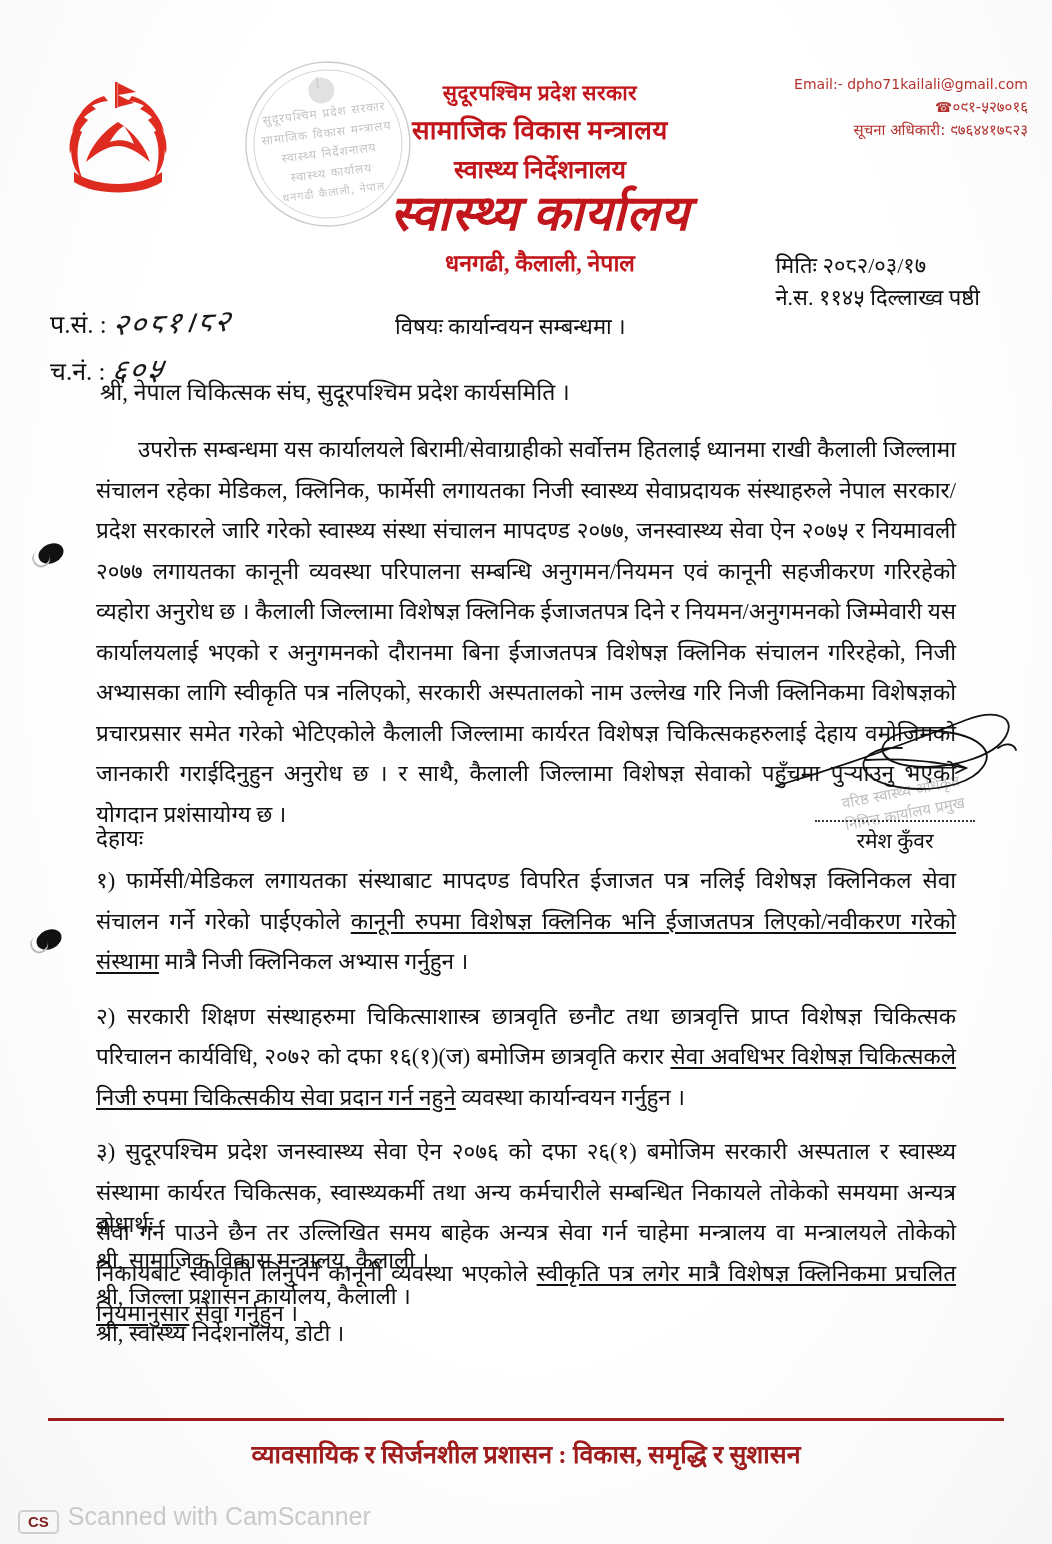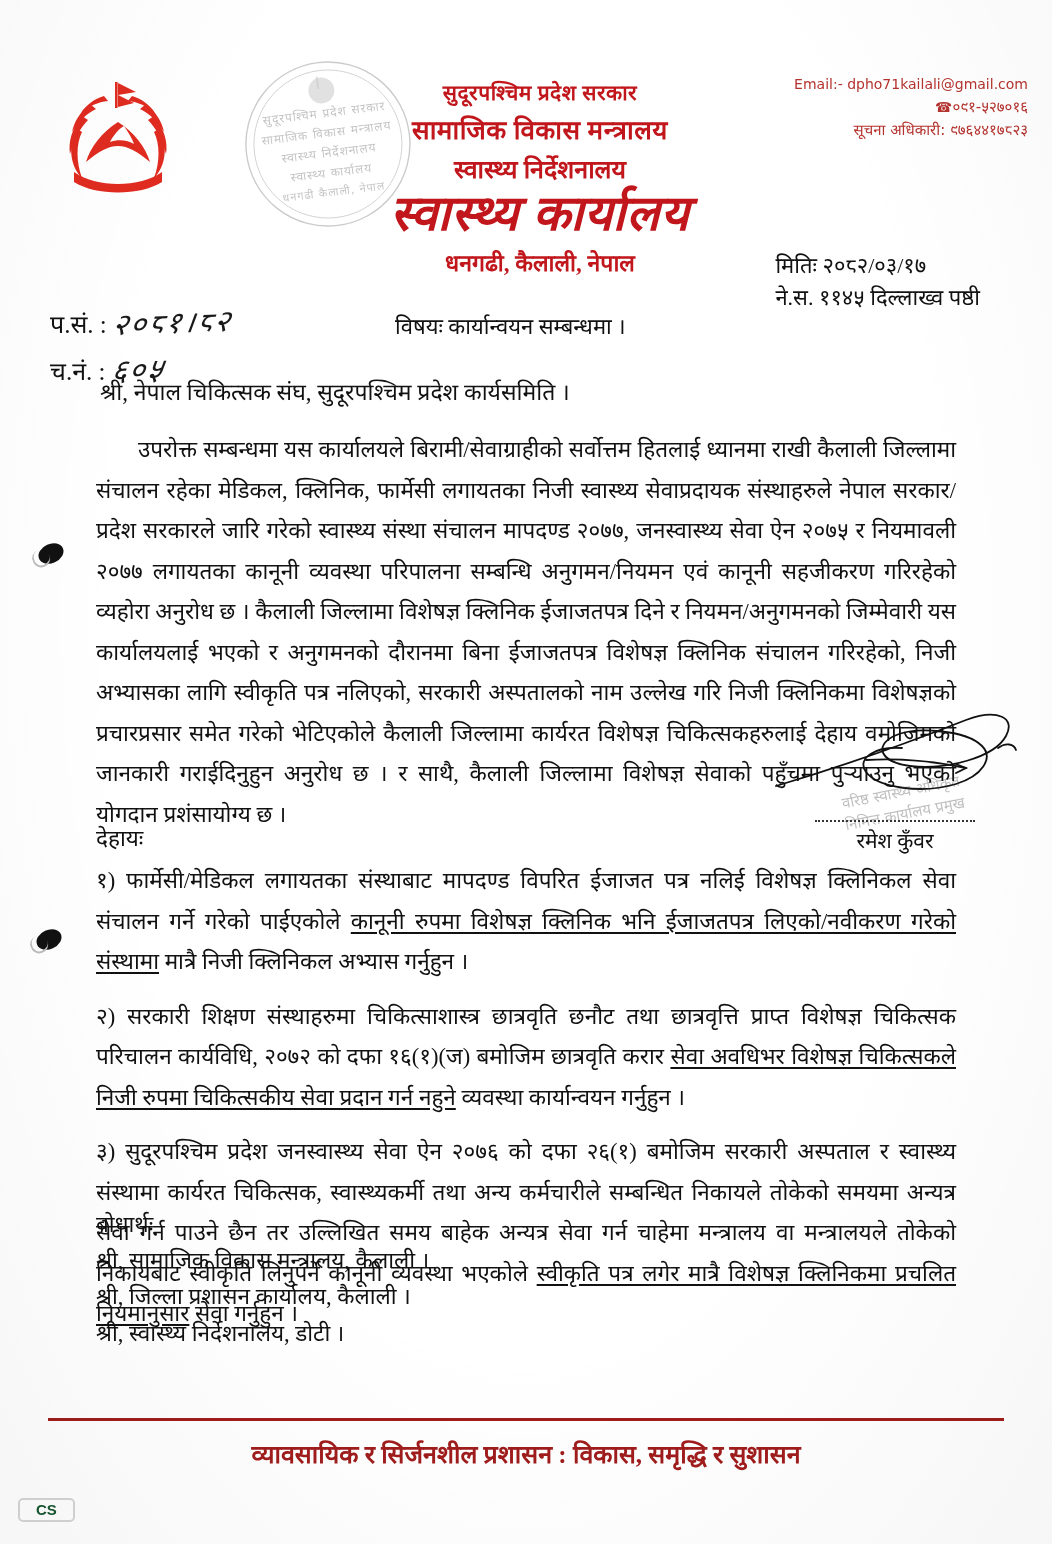--- a/index.html
+++ b/index.html
@@ -262,25 +262,26 @@
     align-items: center;
     gap: 9px;
     color: #c9c9c9;
     font-family: "Liberation Sans", sans-serif;
     font-size: 25px;
     z-index: 45;
   }
   .cs-badge {
     border: 2px solid #cfcfcf;
     border-radius: 5px;
-    padding: 0 16px;
+    padding: 0 8px;
     font-size: 15px;
     font-weight: bold;
-    color: #14532d;
+    color: #7f1d1d;
     line-height: 1.35;
+    margin-top: 12px;
   }
 
   
   .punch {
     position: absolute;
     width: 26px;
     height: 19px;
     background: #111;
     border-radius: 50%;
     transform: rotate(-24deg);
@@ -438,16 +439,17 @@
   </div>
 
   <div class="footer-rule"></div>
   <div class="footer-slogan">व्यावसायिक र सिर्जनशील प्रशासन : विकास, समृद्धि र सुशासन</div>
 
   <div class="punch" style="left:38px; top:544px;"></div>
   <div class="punch" style="left:36px; top:930px;"></div>
 
   <div class="watermark">
     <span class="cs-badge">CS</span>
+    <span>Scanned with CamScanner</span>
   </div>
 
   <div id="scan-tint"></div>
 </div>
 
 </body></html>

